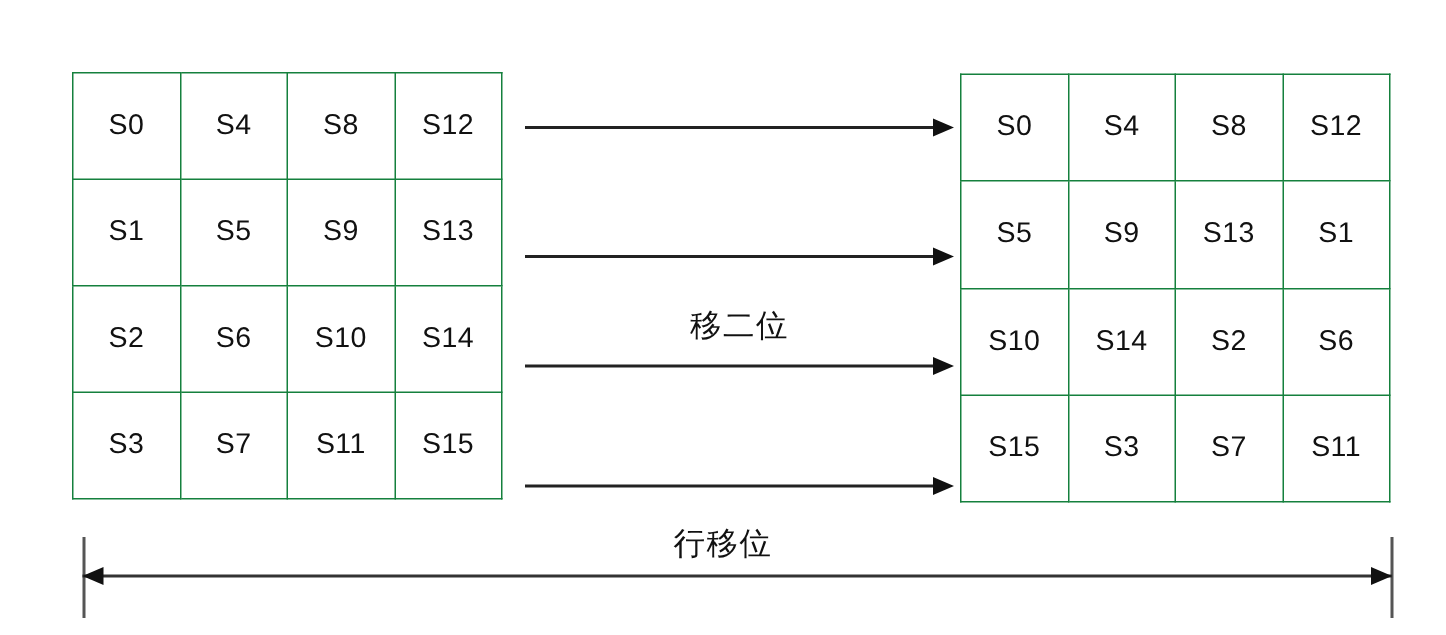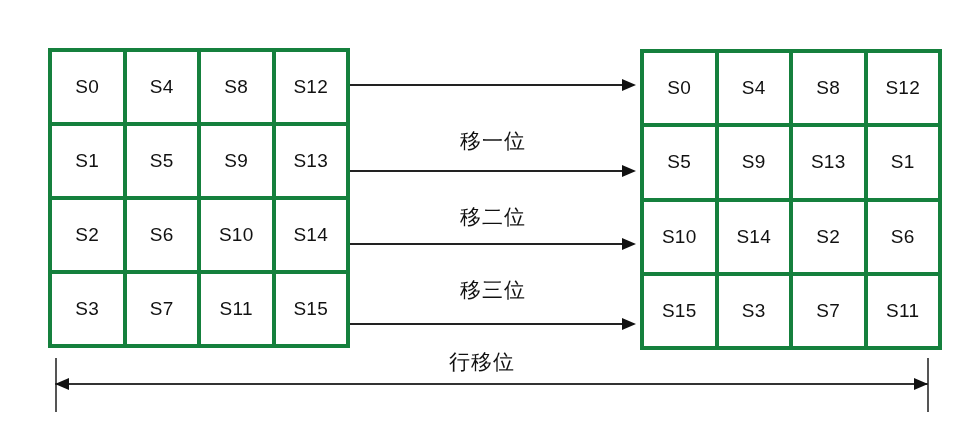--- a/index.html
+++ b/index.html
@@ -21,21 +21,21 @@
   }
 
   
   .matrix {
     position: absolute;
     border-collapse: collapse;
     table-layout: fixed;
     background: #ffffff;
   }
   .matrix td {
-    border: 4px solid #15803d;
+    border: 1px solid #15803d;
     text-align: center;
     vertical-align: middle;
     font-size: 19px;
     font-family: "Liberation Sans", "DejaVu Sans", sans-serif;
     color: #111111;
     letter-spacing: .3px;
     padding: 0;
   }
   #matrix-left {
     left: 48px;
@@ -185,33 +185,31 @@
         <td>S15</td>
       </tr>
     </tbody>
   </table>
 
   <div id="arrow-1" class="arrow-row">
     <div class="shaft"></div>
     <div class="head"></div>
   </div>
 
-  <div id="label-2" class="arrow-label">移一位</div>
   <div id="arrow-2" class="arrow-row">
     <div class="shaft"></div>
     <div class="head"></div>
   </div>
 
   <div id="label-3" class="arrow-label">移二位</div>
   <div id="arrow-3" class="arrow-row">
     <div class="shaft"></div>
     <div class="head"></div>
   </div>
 
-  <div id="label-4" class="arrow-label">移三位</div>
   <div id="arrow-4" class="arrow-row">
     <div class="shaft"></div>
     <div class="head"></div>
   </div>
 
   <table id="matrix-right" class="matrix">
     <tbody>
       <tr>
         <td>S0</td>
         <td>S4</td>

